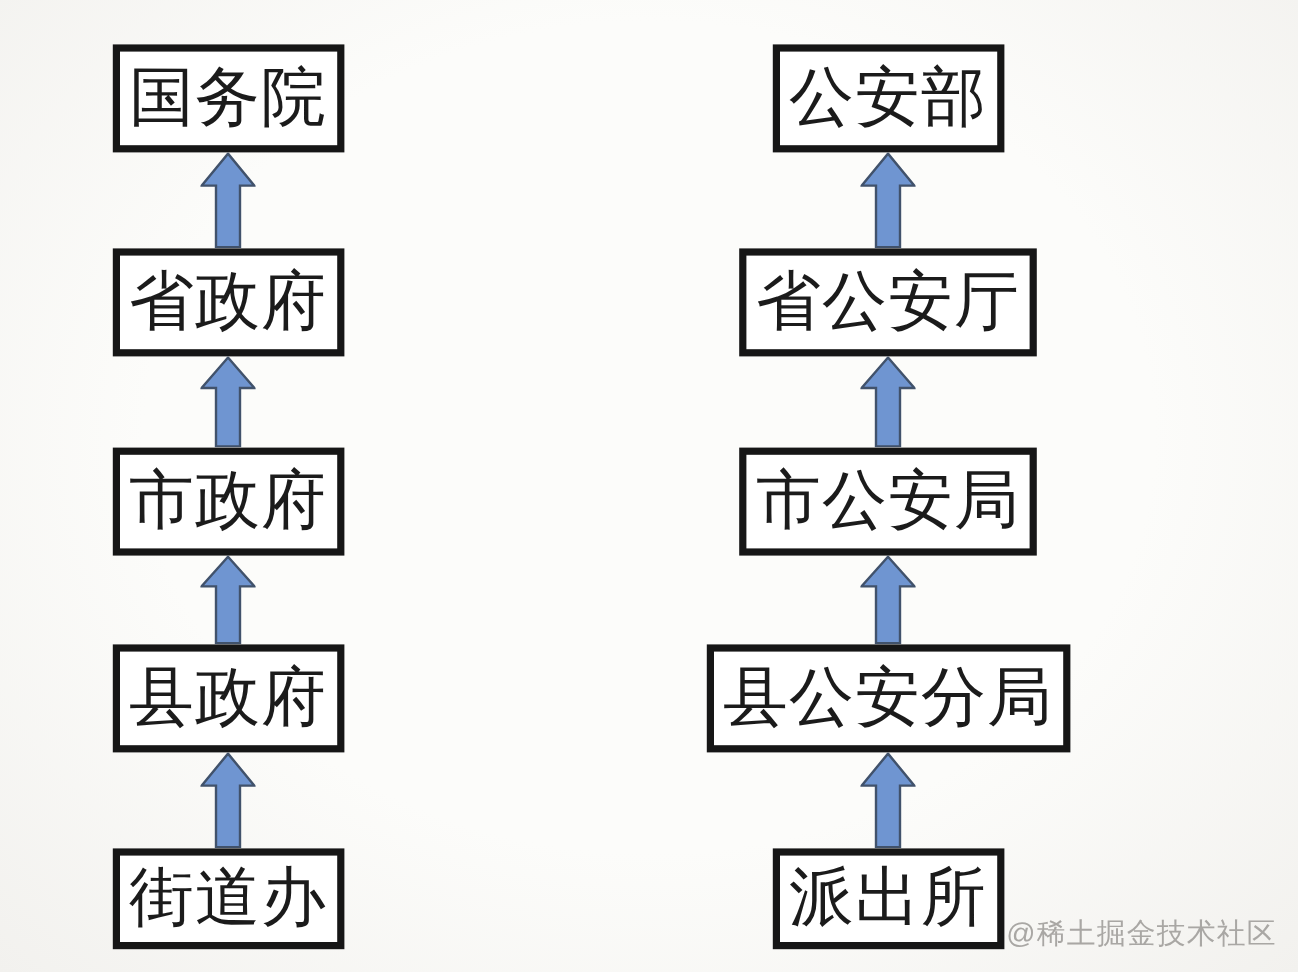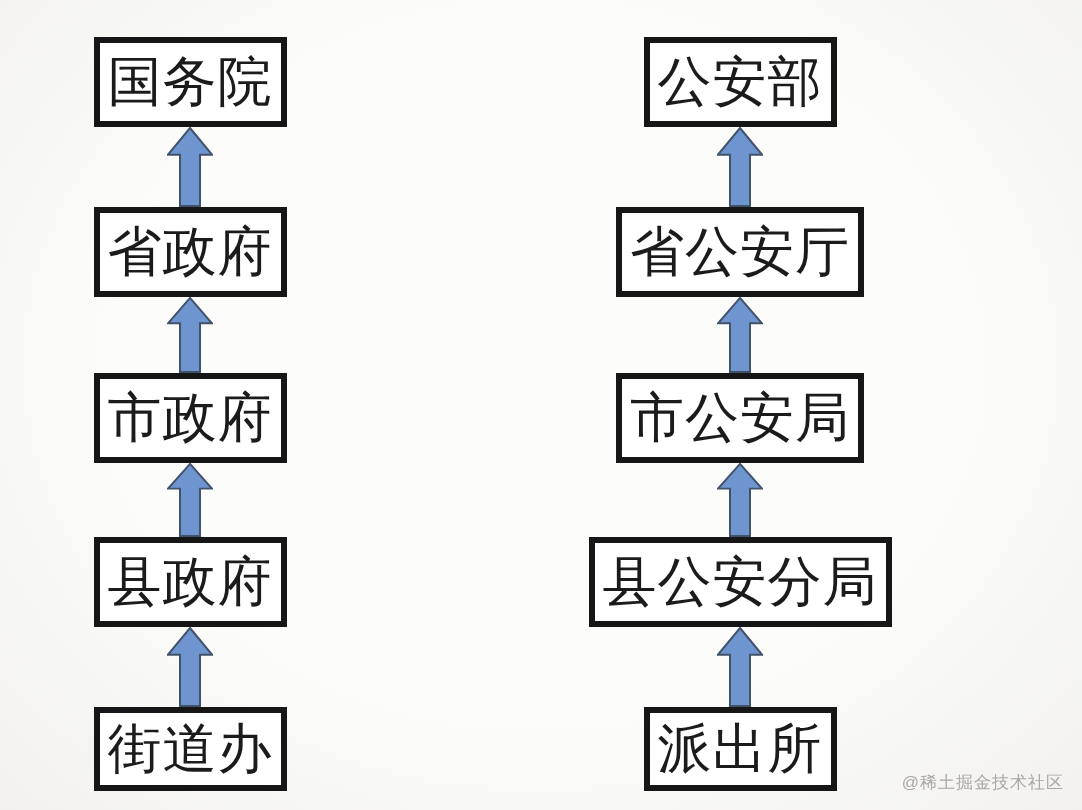--- a/index.html
+++ b/index.html
@@ -53,21 +53,21 @@
   .arrow.a4 { height: 80px; }
   .arrow polygon {
     fill: var(--arrow-fill);
     stroke: var(--arrow-stroke);
     stroke-width: 2;
   }
   .watermark {
     position: absolute;
     right: 18px;
     bottom: 16px;
-    font-size: 17px;
+    font-size: 24px;
     color: var(--watermark);
     letter-spacing: 1px;
   }
 </style>
 </head>
 <body>
 
 <div class="canvas">
 
   <div class="column left">

